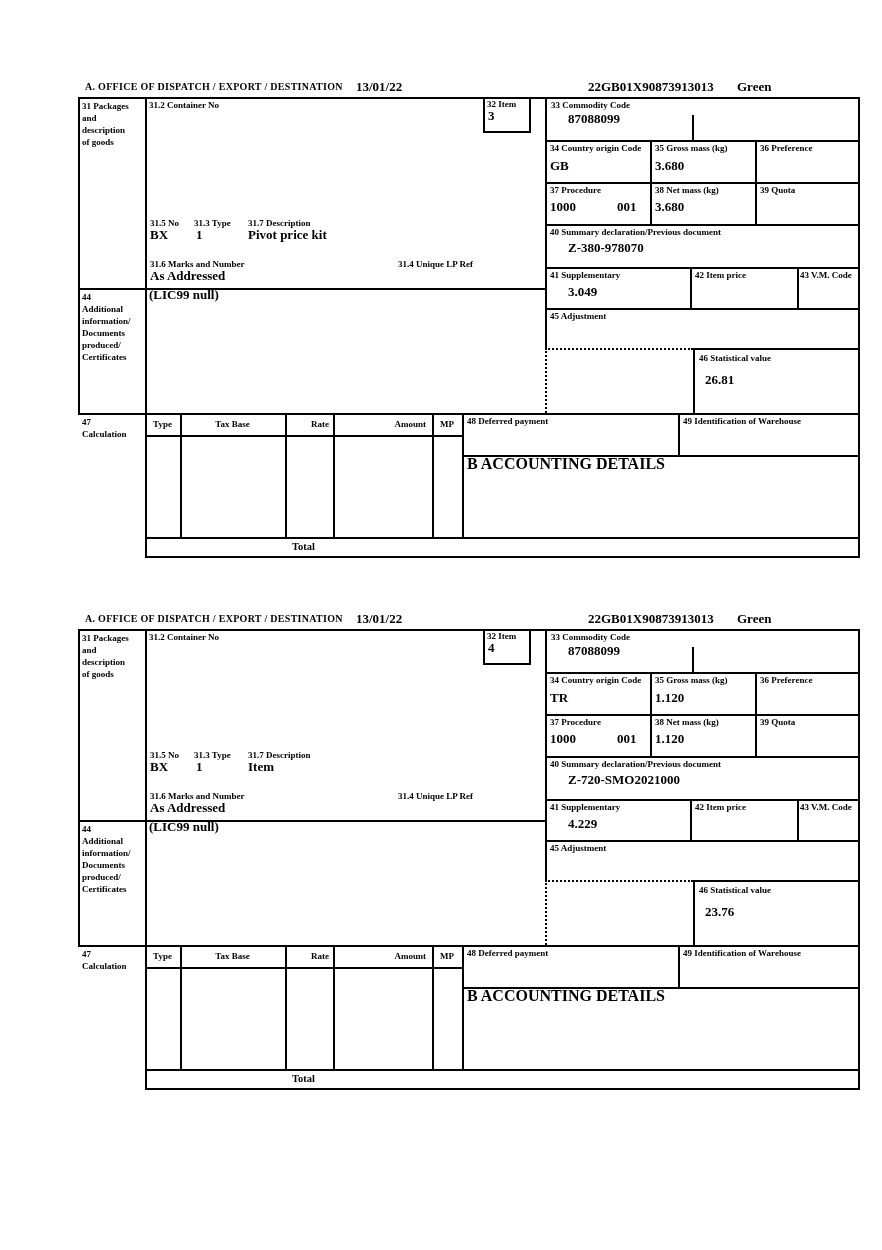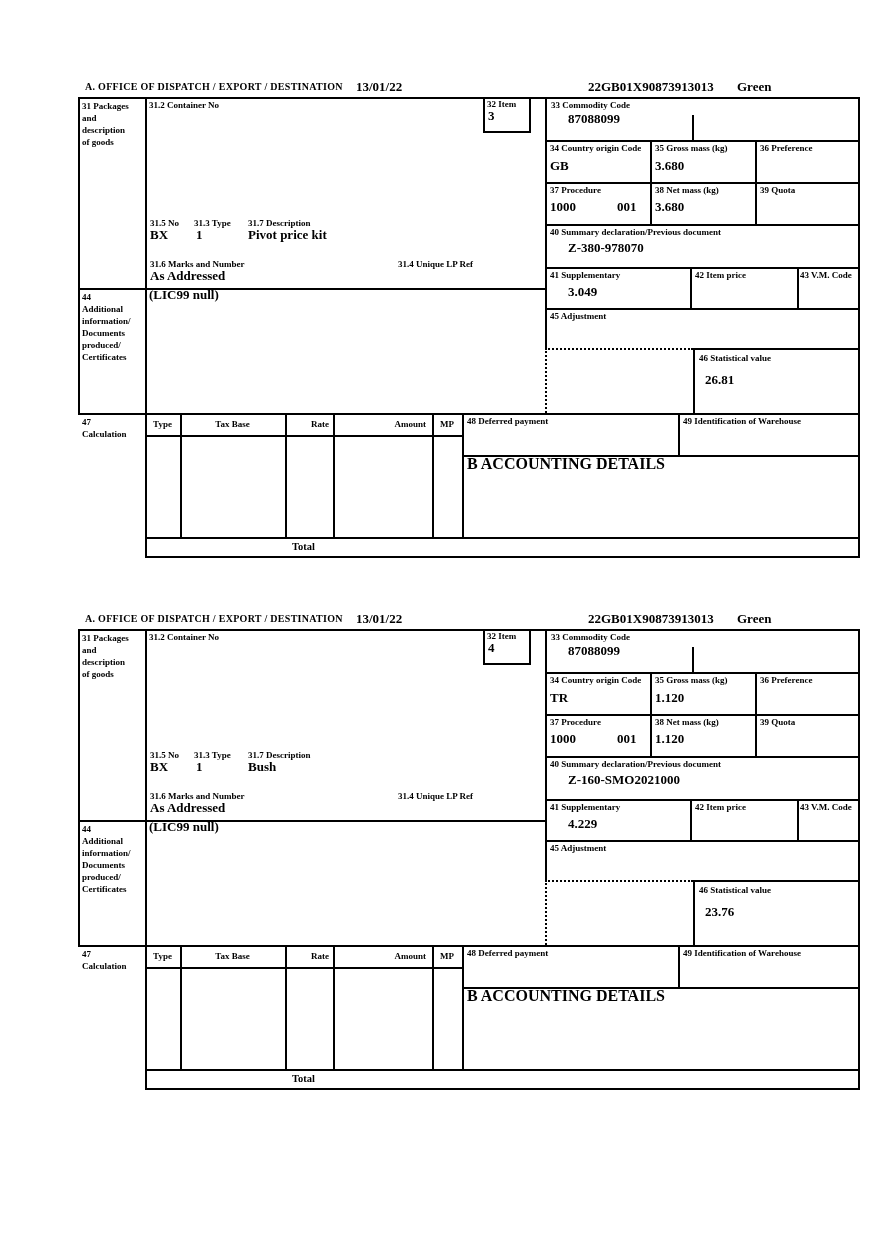--- a/index.html
+++ b/index.html
@@ -212,21 +212,21 @@
   <span class="lbl big" style="left:389px;top:361px">B ACCOUNTING DETAILS</span>
   <div class="totalrow">Total</div>
 
   <span class="val" style="left:410px;top:12px">4</span>
   <span class="val" style="left:490px;top:15px">87088099</span>
   <span class="val" style="left:472px;top:62px">TR</span>
   <span class="val" style="left:577px;top:62px">1.120</span>
   <span class="val" style="left:472px;top:103px">1000</span>
   <span class="val" style="left:539px;top:103px">001</span>
   <span class="val" style="left:577px;top:103px">1.120</span>
-  <span class="val" style="left:490px;top:144px">Z-160-SMO2021000</span>
+  <span class="val" style="left:490px;top:144px">Z-720-SMO2021000</span>
   <span class="val" style="left:490px;top:188px">4.229</span>
   <span class="val" style="left:627px;top:276px">23.76</span>
   <span class="val" style="left:71px;top:191px">(LIC99 null)</span>
   <span class="val" style="left:72px;top:131px">BX</span>
   <span class="val" style="left:118px;top:131px">1</span>
-  <span class="val" style="left:170px;top:131px">Bush</span>
+  <span class="val" style="left:170px;top:131px">Item</span>
   <span class="val" style="left:72px;top:172px">As Addressed</span>
 </div>
 
 </body></html>

